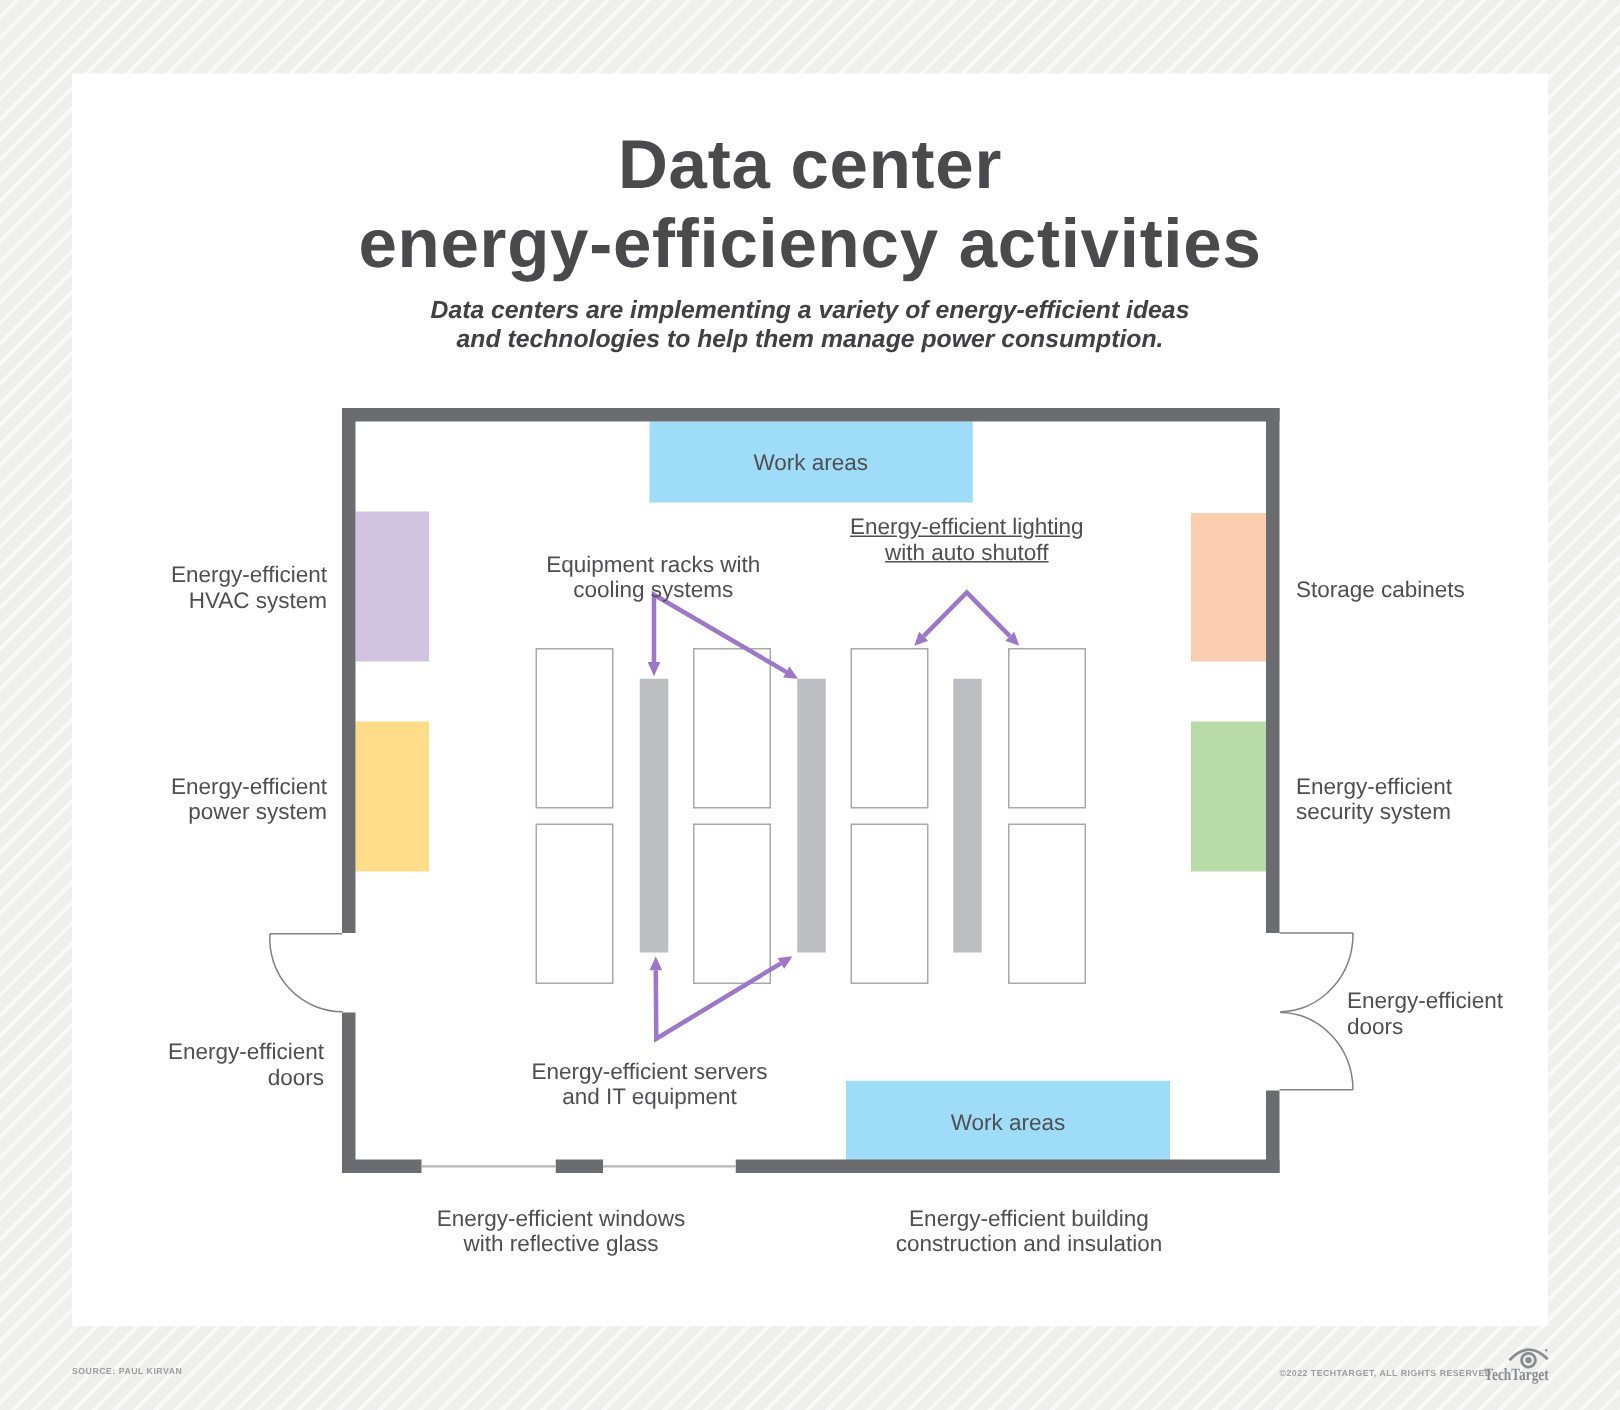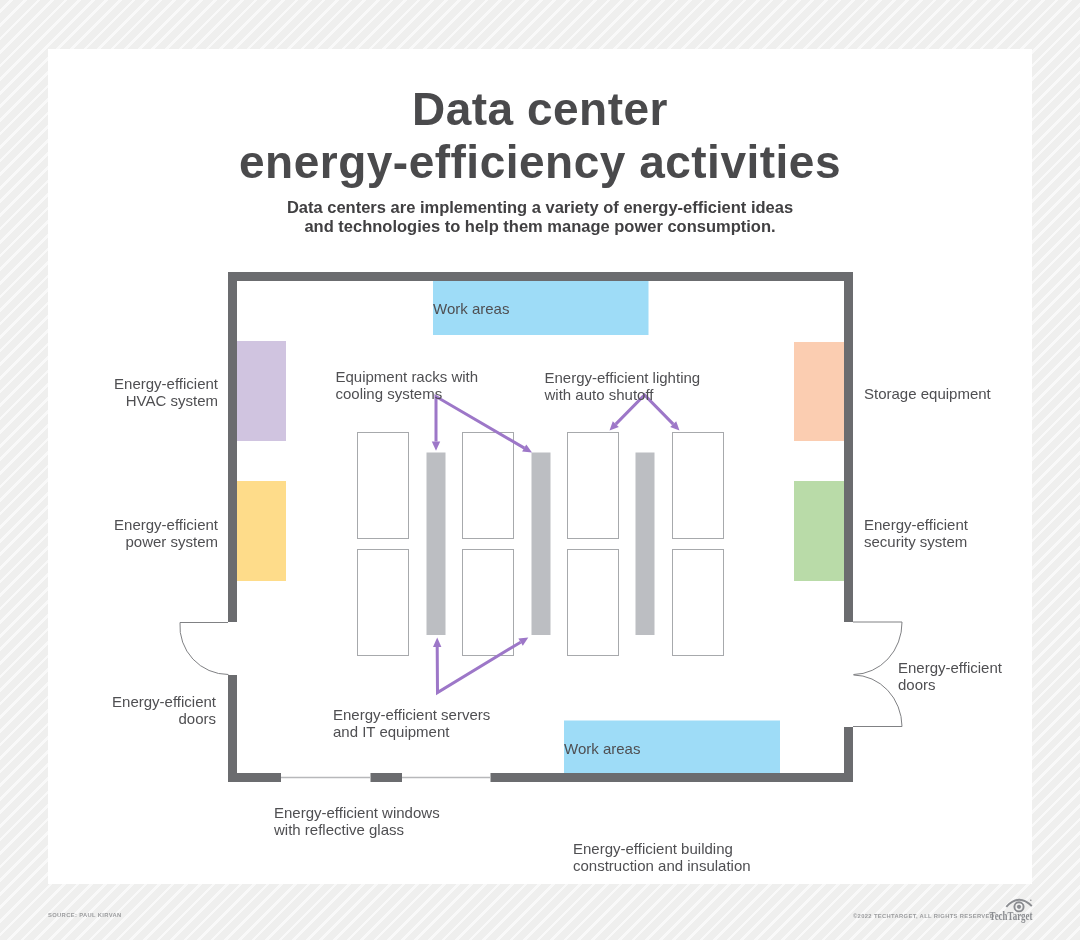--- a/index.html
+++ b/index.html
@@ -11,25 +11,25 @@
       rgba(255,255,255,0) 0px, rgba(255,255,255,0) 7px,
       rgba(255,255,255,0.65) 7px, rgba(255,255,255,0.65) 9.6px);
   }
   .card{position:absolute;left:48px;top:49px;width:984px;height:835px;background:#ffffff;}
   .title{
     position:absolute;left:0;top:82.5px;width:1080px;text-align:center;
     font-weight:bold;font-size:46px;line-height:53px;color:#4a4a4c;letter-spacing:0.5px;
   }
   .subtitle{
     position:absolute;left:0;top:198px;width:1080px;text-align:center;
-    font-weight:bold;font-size:16.5px;line-height:19px;color:#414042;
+    font-weight:bold;font-size:16.5px;line-height:19px;color:#414042;font-style:italic;
   }
   .lbl{position:absolute;font-size:15px;line-height:17px;color:#4f4f52;}
   .r{text-align:right;}
-  .c{text-align:left;}
+  .c{text-align:center;}
   svg{position:absolute;left:0;top:0;}
   .foot{position:absolute;font-size:5.8px;font-weight:bold;color:#9b9c9e;letter-spacing:0.35px;}
 </style>
 </head>
 <body>
 <div class="card"></div>
 
 <div class="title">Data center<br>energy-efficiency activities</div>
 <div class="subtitle">Data centers are implementing a variety of energy-efficient ideas<br>and technologies to help them manage power consumption.</div>
 
@@ -97,28 +97,28 @@
     <polygon points="609.5,430.5 612.8,421.2 618.8,427.1"></polygon>
     <polygon points="679.5,430.5 670.2,427.1 676.2,421.2"></polygon>
     <polygon points="437.2,637.5 433,646.9 441.4,646.9"></polygon>
     <polygon points="528.3,637.5 522.8,645.8 518.4,638.6"></polygon>
   </g>
 </svg>
 
 <div class="lbl r" style="right:862px;top:375px;width:200px;">Energy-efficient<br>HVAC system</div>
 <div class="lbl r" style="right:862px;top:515.5px;width:200px;">Energy-efficient<br>power system</div>
 <div class="lbl r" style="right:864px;top:692.5px;width:200px;">Energy-efficient<br>doors</div>
-<div class="lbl" style="left:864px;top:384.5px;">Storage equipment</div>
+<div class="lbl" style="left:864px;top:384.5px;">Storage cabinets</div>
 <div class="lbl" style="left:864px;top:515.5px;">Energy-efficient<br>security system</div>
 <div class="lbl" style="left:898px;top:658.5px;">Energy-efficient<br>doors</div>
 <div class="lbl c" style="left:335.5px;top:368px;width:200px;">Equipment racks with<br>cooling systems</div>
-<div class="lbl c" style="left:544.5px;top:369px;width:200px;">Energy-efficient lighting<br>with auto shutoff</div>
+<div class="lbl c" style="left:544.5px;top:343px;width:200px;text-decoration:underline;">Energy-efficient lighting<br>with auto shutoff</div>
 <div class="lbl c" style="left:333px;top:706px;width:200px;">Energy-efficient servers<br>and IT equipment</div>
 <div class="lbl c" style="left:274px;top:803.5px;width:200px;">Energy-efficient windows<br>with reflective glass</div>
-<div class="lbl c" style="left:573px;top:803.5px;width:200px;margin-top:36px;">Energy-efficient building<br>construction and insulation</div>
+<div class="lbl c" style="left:586px;top:803.5px;width:200px;">Energy-efficient building<br>construction and insulation</div>
 <div class="lbl c" style="left:433px;top:300px;width:215px;">Work areas</div>
 <div class="lbl c" style="left:564px;top:740px;width:216px;">Work areas</div>
 
 <div class="foot" style="left:48px;top:912px;">SOURCE: PAUL KIRVAN</div>
 <div class="foot" style="left:853px;top:913px;">©2022 TECHTARGET, ALL RIGHTS RESERVED</div>
 <svg width="60" height="40" viewBox="0 0 60 40" style="left:980px;top:888px;">
   <g stroke="#8a8c90" fill="none">
     <path d="M 26.3 18.8 Q 39 5 51.8 18.2" stroke-width="1.9"></path>
     <circle cx="39" cy="18.8" r="4.6" stroke-width="1.9"></circle>
     <circle cx="39" cy="18.8" r="2.1" fill="#8a8c90" stroke="none"></circle>

